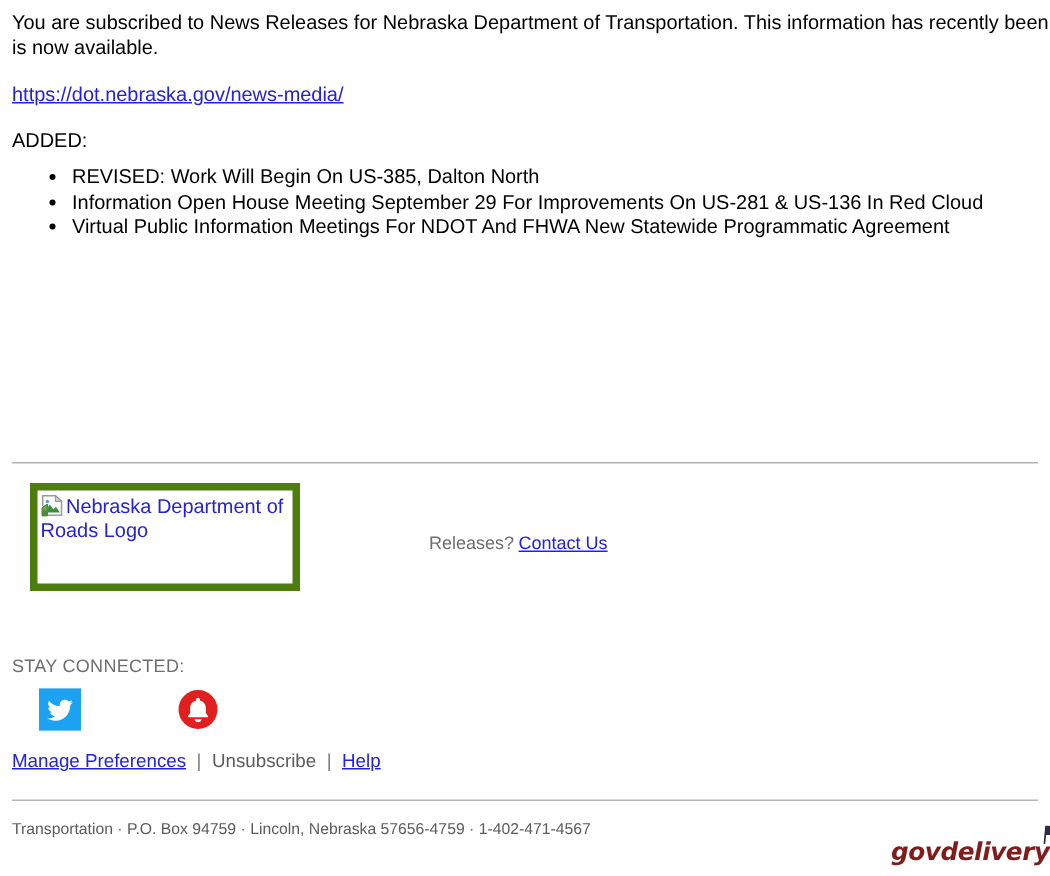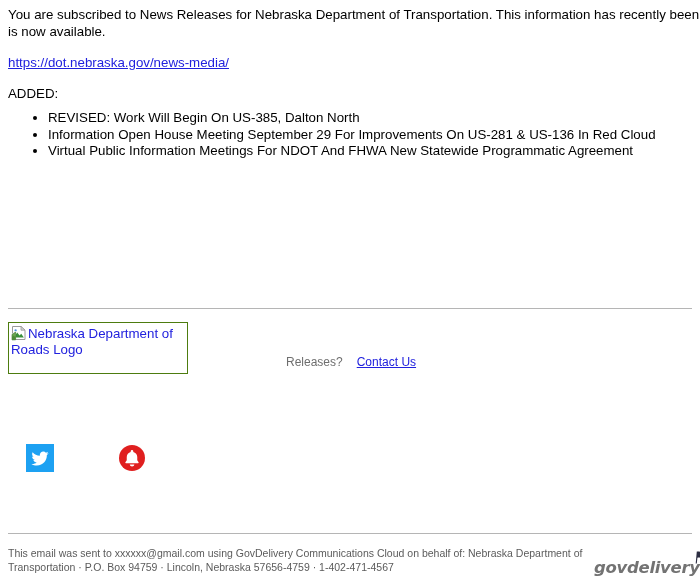--- a/index.html
+++ b/index.html
@@ -77,25 +77,25 @@
   
   .band {
     position: absolute;
     left: 0;
     top: 322px;
     width: 700px;
     height: 76px;
   }
   .logo-box {
     position: absolute;
-    left: 8px;
+    left: 20px;
     top: 0;
     width: 180px;
-    height: 52px;
-    border: 1px solid #4d7c0f;
+    height: 72px;
+    border: 5px solid #4d7c0f;
     box-sizing: border-box;
     overflow: hidden;
   }
   .broken-alt {
     display: block;
     padding: 2px 0 0 2px;
     font-size: 13.3px;
     line-height: 16px;
     color: #2121de;
     white-space: normal;
@@ -114,21 +114,21 @@
     font-size: 12px;
     line-height: 16px;
     white-space: nowrap;
   }
   .questions-text {
     color: #6e6e6e;
   }
   .contact-link {
     color: #2121de;
     cursor: pointer;
-    margin-left: 14px;
+    margin-left: 3px;
   }
 
   
   .stay-connected {
     position: absolute;
     left: 8px;
     top: 437px;
     width: 400px;
   }
   .section-label {
@@ -212,21 +212,21 @@
     left: 586px;
     top: 4px;
     width: 110px;
     height: 30px;
   }
   .gd-word {
     font-family: "DejaVu Sans", sans-serif;
     font-size: 16.5px;
     font-weight: bold;
     font-style: italic;
-    color: #737373;
+    color: #7f1d1d;
     letter-spacing: -0.3px;
     white-space: nowrap;
     position: absolute;
     left: 0;
     top: 8px;
   }
   .gd-mark {
     position: absolute;
     left: 101px;
     top: 0px;
@@ -277,20 +277,21 @@
   </div>
 
   <div class="questions-wrap">
     <span class="questions-text">Releases?</span><a class="contact-link" href="#">Contact Us</a>
   </div>
 
 </div>
 
 <div class="stay-connected">
 
+  <div class="section-label">STAY CONNECTED:</div>
 
   <div class="social-row">
 
     <span class="social-icon twitter-icon">
       <svg width="28" height="28" viewBox="0 0 28 28" xmlns="http://www.w3.org/2000/svg">
         <rect x="0" y="0" width="28" height="28" fill="#1da1f2"></rect>
         <path d="M22.6 9.2c-0.63 0.28-1.31 0.47-2.02 0.56 0.73-0.44 1.29-1.13 1.55-1.95-0.68 0.4-1.43 0.7-2.24 0.86-0.64-0.69-1.56-1.12-2.57-1.12-1.95 0-3.52 1.58-3.52 3.52 0 0.28 0.03 0.55 0.09 0.8-2.93-0.15-5.52-1.55-7.26-3.69-0.3 0.52-0.48 1.13-0.48 1.77 0 1.22 0.62 2.3 1.57 2.93-0.58-0.02-1.12-0.18-1.6-0.44v0.04c0 1.71 1.21 3.13 2.83 3.45-0.3 0.08-0.61 0.12-0.93 0.12-0.23 0-0.45-0.02-0.66-0.06 0.45 1.4 1.75 2.42 3.29 2.45-1.21 0.94-2.72 1.5-4.37 1.5-0.28 0-0.56-0.02-0.84-0.05 1.56 1 3.41 1.58 5.4 1.58 6.48 0 10.02-5.37 10.02-10.02l-0.01-0.46c0.69-0.49 1.29-1.11 1.75-1.82z" fill="#ffffff"></path>
       </svg>
     </span>
 
@@ -302,29 +303,31 @@
       </svg>
     </span>
 
   </div>
 
 </div>
 
 <div class="subscriber-services">
 
 
+  <div class="links-row">
+    <a class="svc-link" href="#">Manage Preferences</a><span class="svc-sep">|</span><a class="svc-plain" href="#">Unsubscribe</a><span class="svc-sep">|</span><a class="svc-link" href="#">Help</a>
+  </div>
 
 </div>
 
 <div class="divider divider-footer"></div>
 
 <div class="footer">
 
   <div class="footer-text">
-    <span class="footer-line">This email was sent to xxxxxx@gmail.com using GovDelivery Communications Cloud on behalf of: Nebraska Department of</span>
     <span class="footer-line">Transportation · P.O. Box 94759 · Lincoln, Nebraska 57656-4759 · 1-402-471-4567</span>
   </div>
 
   <div class="govdelivery-logo">
     <span class="gd-word">govdelivery</span>
     <span class="gd-mark">
       <svg width="12" height="13" viewBox="0 0 12 13" xmlns="http://www.w3.org/2000/svg">
         <path d="M1.8 0.6 C4.5 0.2 7.6 1.4 10.6 0.6 C9.4 3.0 10.2 4.8 10.9 6.6 C8.0 7.4 5.0 6.2 2.4 6.8 L1.8 12.6 L0.7 12.6 Z" fill="#2b2d42"></path>
       </svg>
     </span>

